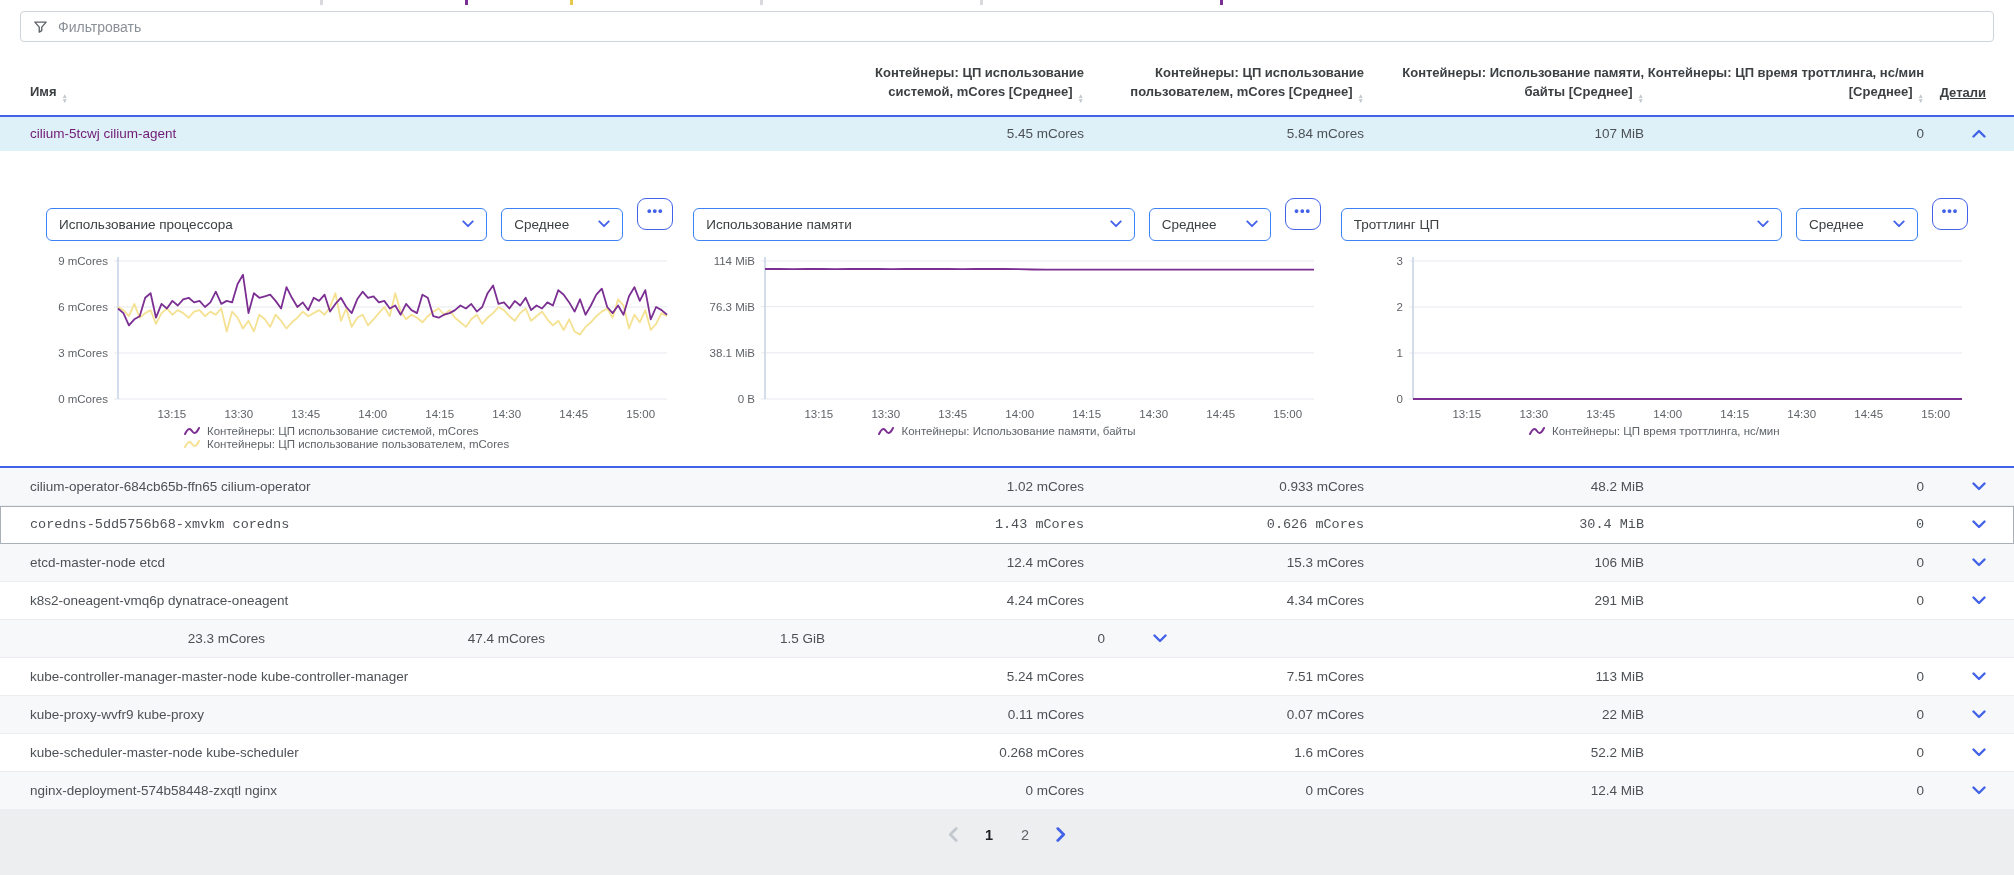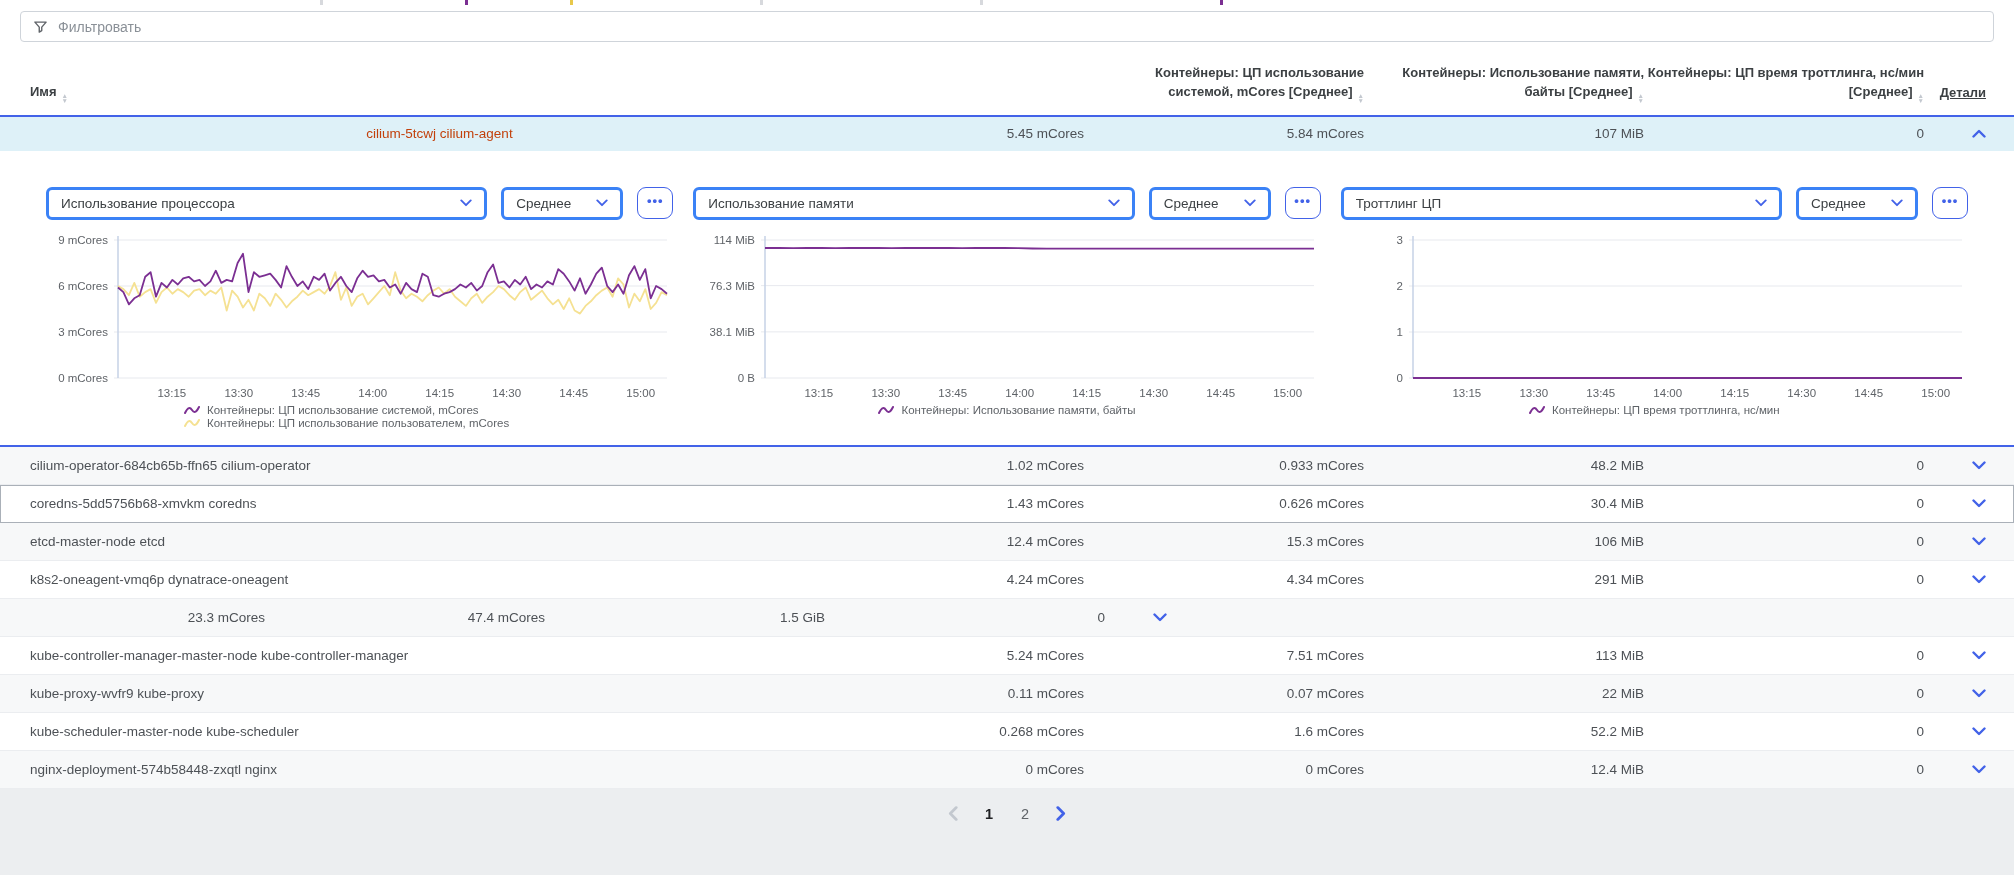--- a/index.html
+++ b/index.html
@@ -44,34 +44,34 @@
   .hcell-det { word-break:break-all;text-decoration:underline; }
 
   .row {
     display:flex; align-items:center; height:38px; padding:0 28px 0 30px;
     font-size:13.5px; color:#4d5156; background:#fff;
   }
   .row .chev { width:62px; display:flex; justify-content:flex-end; cursor:pointer; }
   .row-expanded {
     background:#def1f8; border-top:2px solid #4262e8; height:36px;
   }
-  .row-expanded .cell-name { color:#c2410c;text-align:center; }
+  .row-expanded .cell-name { color:#701a75; }
   .rows .row { border-bottom:1px solid #ebedf0; }
   .rows .row:nth-child(odd) { background:#f7f8f9; }
-  .rows .row.focused { outline:1px solid #aab0b8; outline-offset:-1px; background:#fff; }
+  .rows .row.focused { outline:1px solid #aab0b8; outline-offset:-1px; background:#fff;font-family:Liberation Mono, monospace; }
 
   
   .details { padding:36px 46px 16px 46px; border-bottom:2px solid #4262e8; }
   .panels { display:flex; gap:20px; }
   .panel { flex:1; min-width:0; }
   .panel-controls { display:flex; gap:14px; align-items:center; margin-bottom:12px; }
   .select {
     display:flex; align-items:center; justify-content:space-between; gap:10px;
-    border:3px solid #3b82f6; border-radius:6px; height:33px; padding:0 12px;
-    font-size:13.5px; color:#3c4043; background:#fff; cursor:pointer; white-space:nowrap;
+    border:1px solid #3b82f6; border-radius:6px; height:33px; padding:0 12px;
+    font-size:13.5px; color:#3c4043; background:#fff; cursor:pointer; white-space:nowrap;margin-top:21px;
   }
   .select.metric { flex:1; }
   .select.agg { width:122px; }
   .more-btn {
     width:36px; height:32px; flex:0 0 auto; border:1.5px solid #4262e8; border-radius:9px;
     background:#fff; color:#4262e8; display:flex; align-items:center; justify-content:center;
     font-size:13px; letter-spacing:1px; font-weight:700; cursor:pointer; padding-bottom:6px;
   }
   .chart { height:172px; }
   .legend { margin-top:0; display:flex; flex-direction:column; align-items:center; gap:1px; }
@@ -112,20 +112,24 @@
       <input type="text" placeholder="Фильтровать" style="">
     </div>
   </div>
 
   <div class="thead">
       <div class="hcell cell-name"><span>Имя</span><span class="sort">
           <span>▲</span>
           <span>▼</span>
         </span></div>
       <div class="hcell cell-num"><span>Контейнеры: ЦП использование системой, mCores [Среднее]</span><span class="sort">
+          <span>▲</span>
+          <span>▼</span>
+        </span></div>
+      <div class="hcell cell-num2"><span>Контейнеры: ЦП использование пользователем, mCores [Среднее]</span><span class="sort">
           <span>▲</span>
           <span>▼</span>
         </span></div>
       <div class="hcell cell-num3"><span>Контейнеры: Использование памяти, байты [Среднее]</span><span class="sort">
           <span>▲</span>
           <span>▼</span>
         </span></div>
       <div class="hcell cell-num4"><span>Контейнеры: ЦП время троттлинга, нс/мин [Среднее]</span><span class="sort">
           <span>▲</span>
           <span>▼</span>

